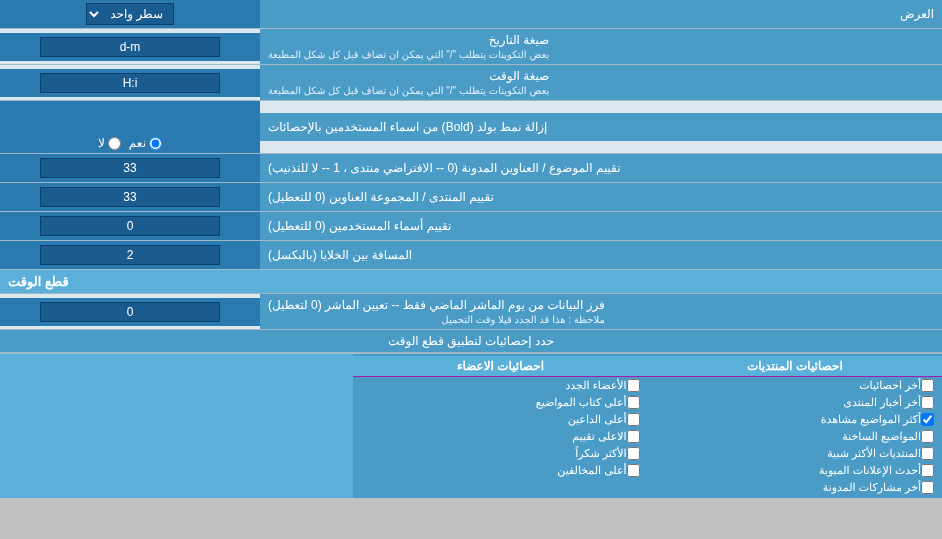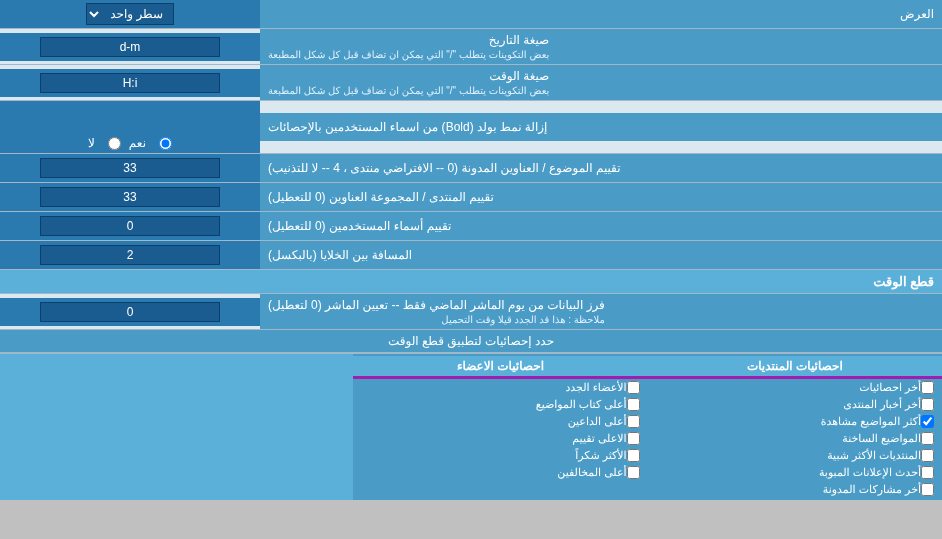--- a/index.html
+++ b/index.html
@@ -47,54 +47,54 @@
       border: 1px solid #0a4070;
       color: #fff;
       text-align: center;
       width: 180px;
       padding: 2px 4px;
       font-size: 12px;
     }
     .section-header {
       background: #5ab0d8;
       color: #fff;
-      text-align: right;
+      text-align: left;
       font-weight: bold;
       padding: 4px 8px;
       font-size: 13px;
       border-bottom: 1px solid #a0b8c8;
     }
     .radio-wrap {
       display: flex;
       align-items: center;
       gap: 8px;
       color: #fff;
       font-size: 12px;
       direction: rtl;
     }
     .radio-wrap label {
       color: #fff;
       display: flex;
       align-items: center;
-      gap: 13px;
+      gap: 3px;
       margin-top: 32px;
     }
     .checkbox-section {
       display: flex;
       flex-direction: row;
       background: #4a9cc7;
       border-top: 1px solid #a0b8c8;
     }
     .checkbox-col-header {
       background: #5ab0d8;
       color: #fff;
       font-weight: bold;
       text-align: center;
       padding: 3px 6px;
-      border-bottom: 3px solid #a21caf;
+      border-bottom: 1px solid #a21caf;
       font-size: 12px;
     }
     .checkbox-col {
       flex: 1;
       background: #4a9cc7;
       padding: 2px 0;
     }
     .checkbox-item {
       display: flex;
       align-items: center;
@@ -211,21 +211,21 @@
         </label>
         <label>
           <input type="radio" name="bold_remove" value="لا" style="">
           <span>لا</span>
         </label>
       </div>
     </div>
   </div>
 
   <div class="row">
-    <div class="row-label">تقييم الموضوع / العناوين المدونة (0 -- الافتراضي منتدى ، 4 -- لا للتذنيب)</div>
+    <div class="row-label">تقييم الموضوع / العناوين المدونة (0 -- الافتراضي منتدى ، 1 -- لا للتذنيب)</div>
     <div class="row-input">
       <input type="text" value="33" style="">
     </div>
   </div>
 
   <div class="row">
     <div class="row-label">تقييم المنتدى / المجموعة العناوين (0 للتعطيل)</div>
     <div class="row-input">
       <input type="text" value="33" style="">
     </div>

